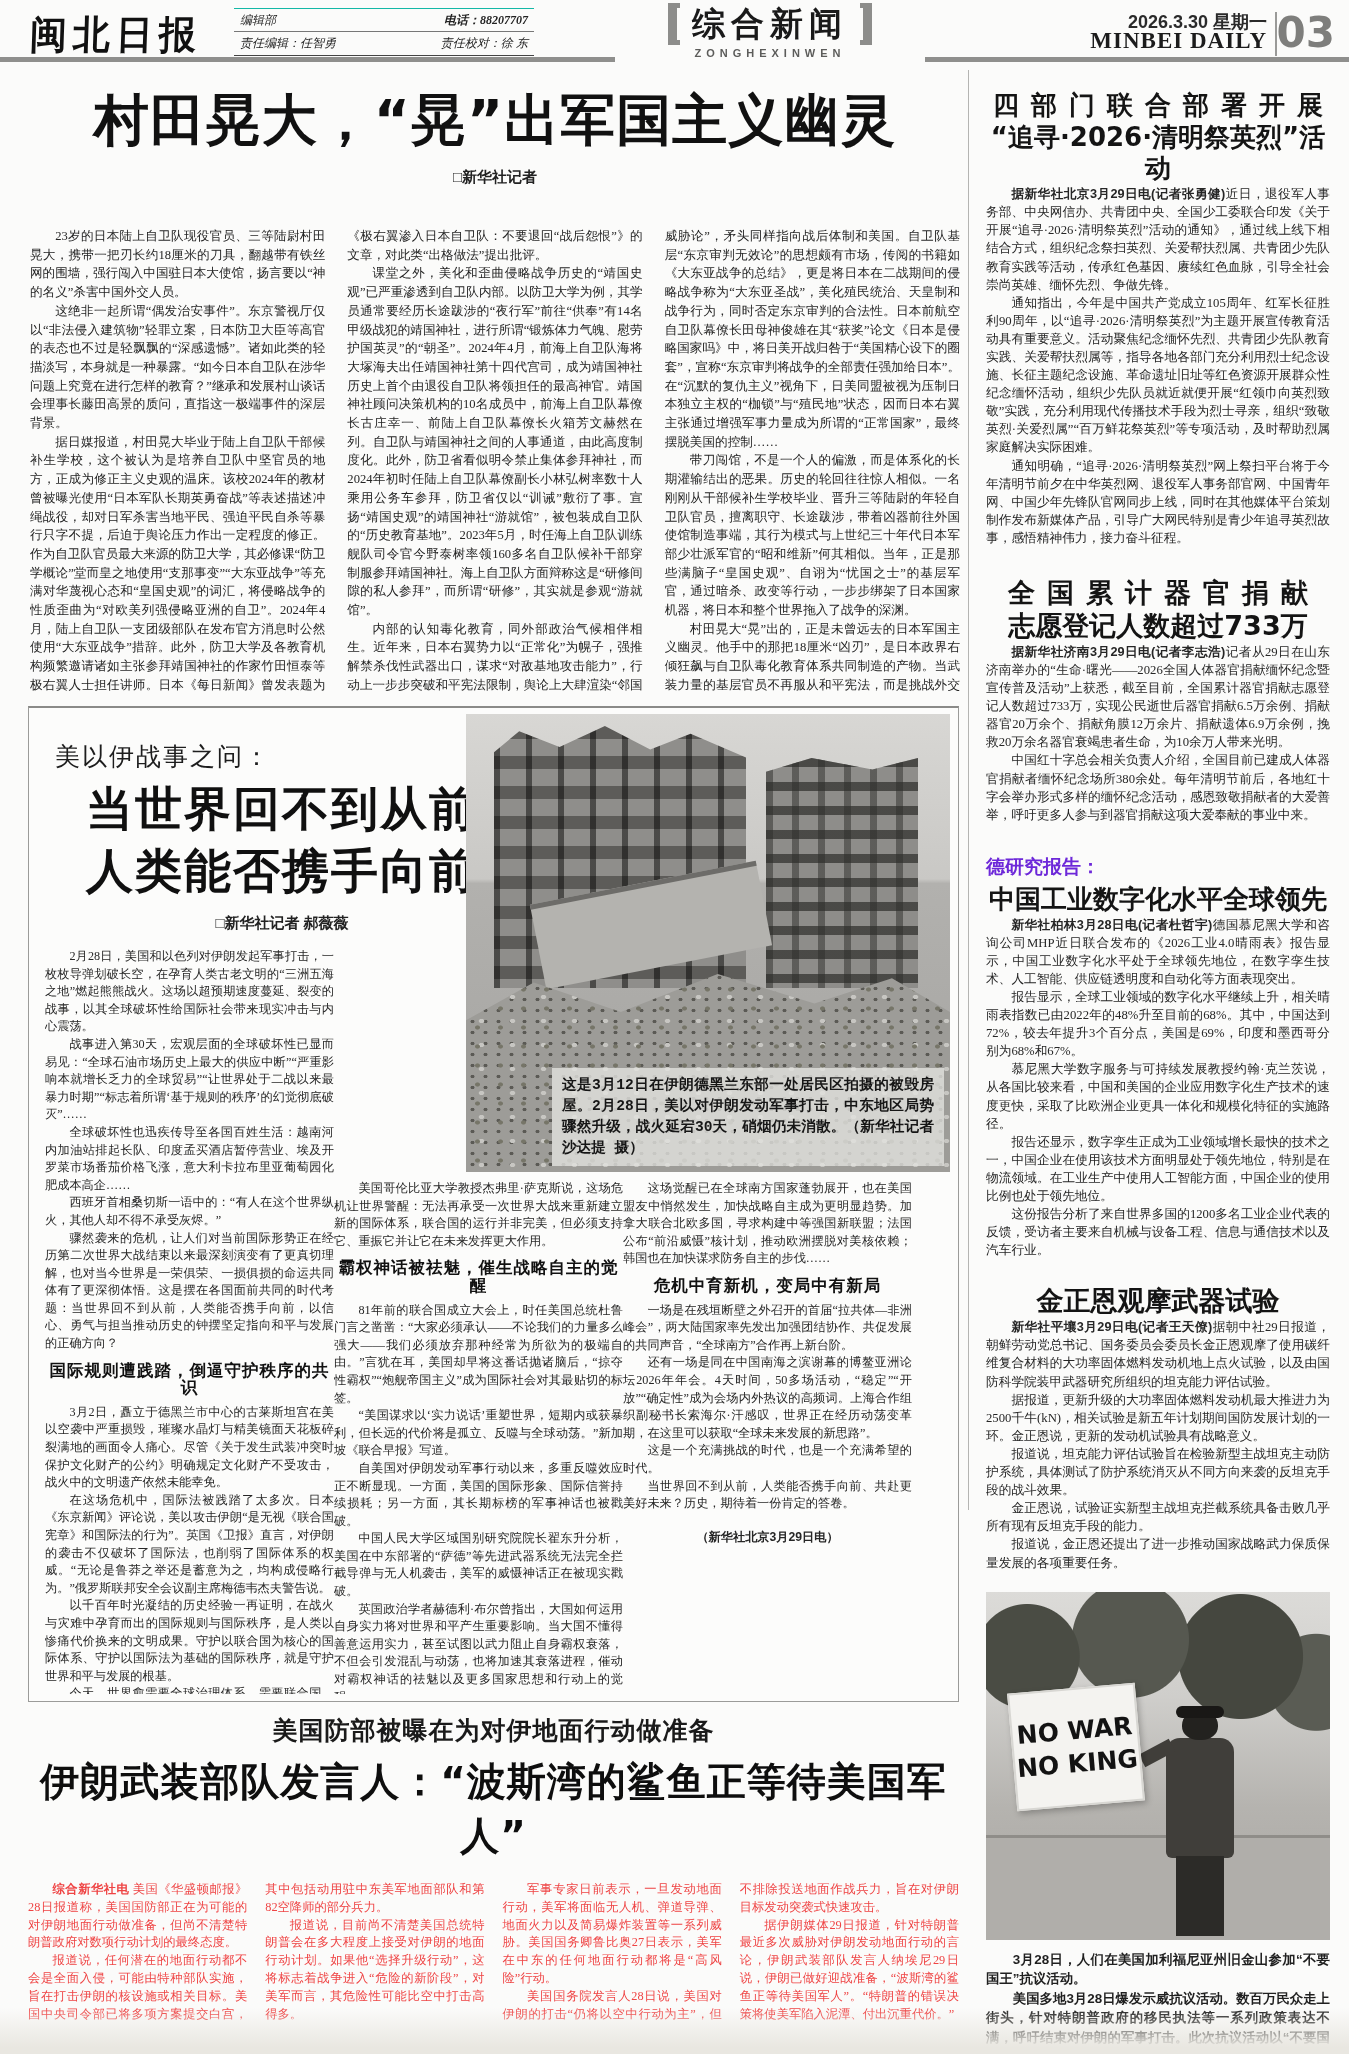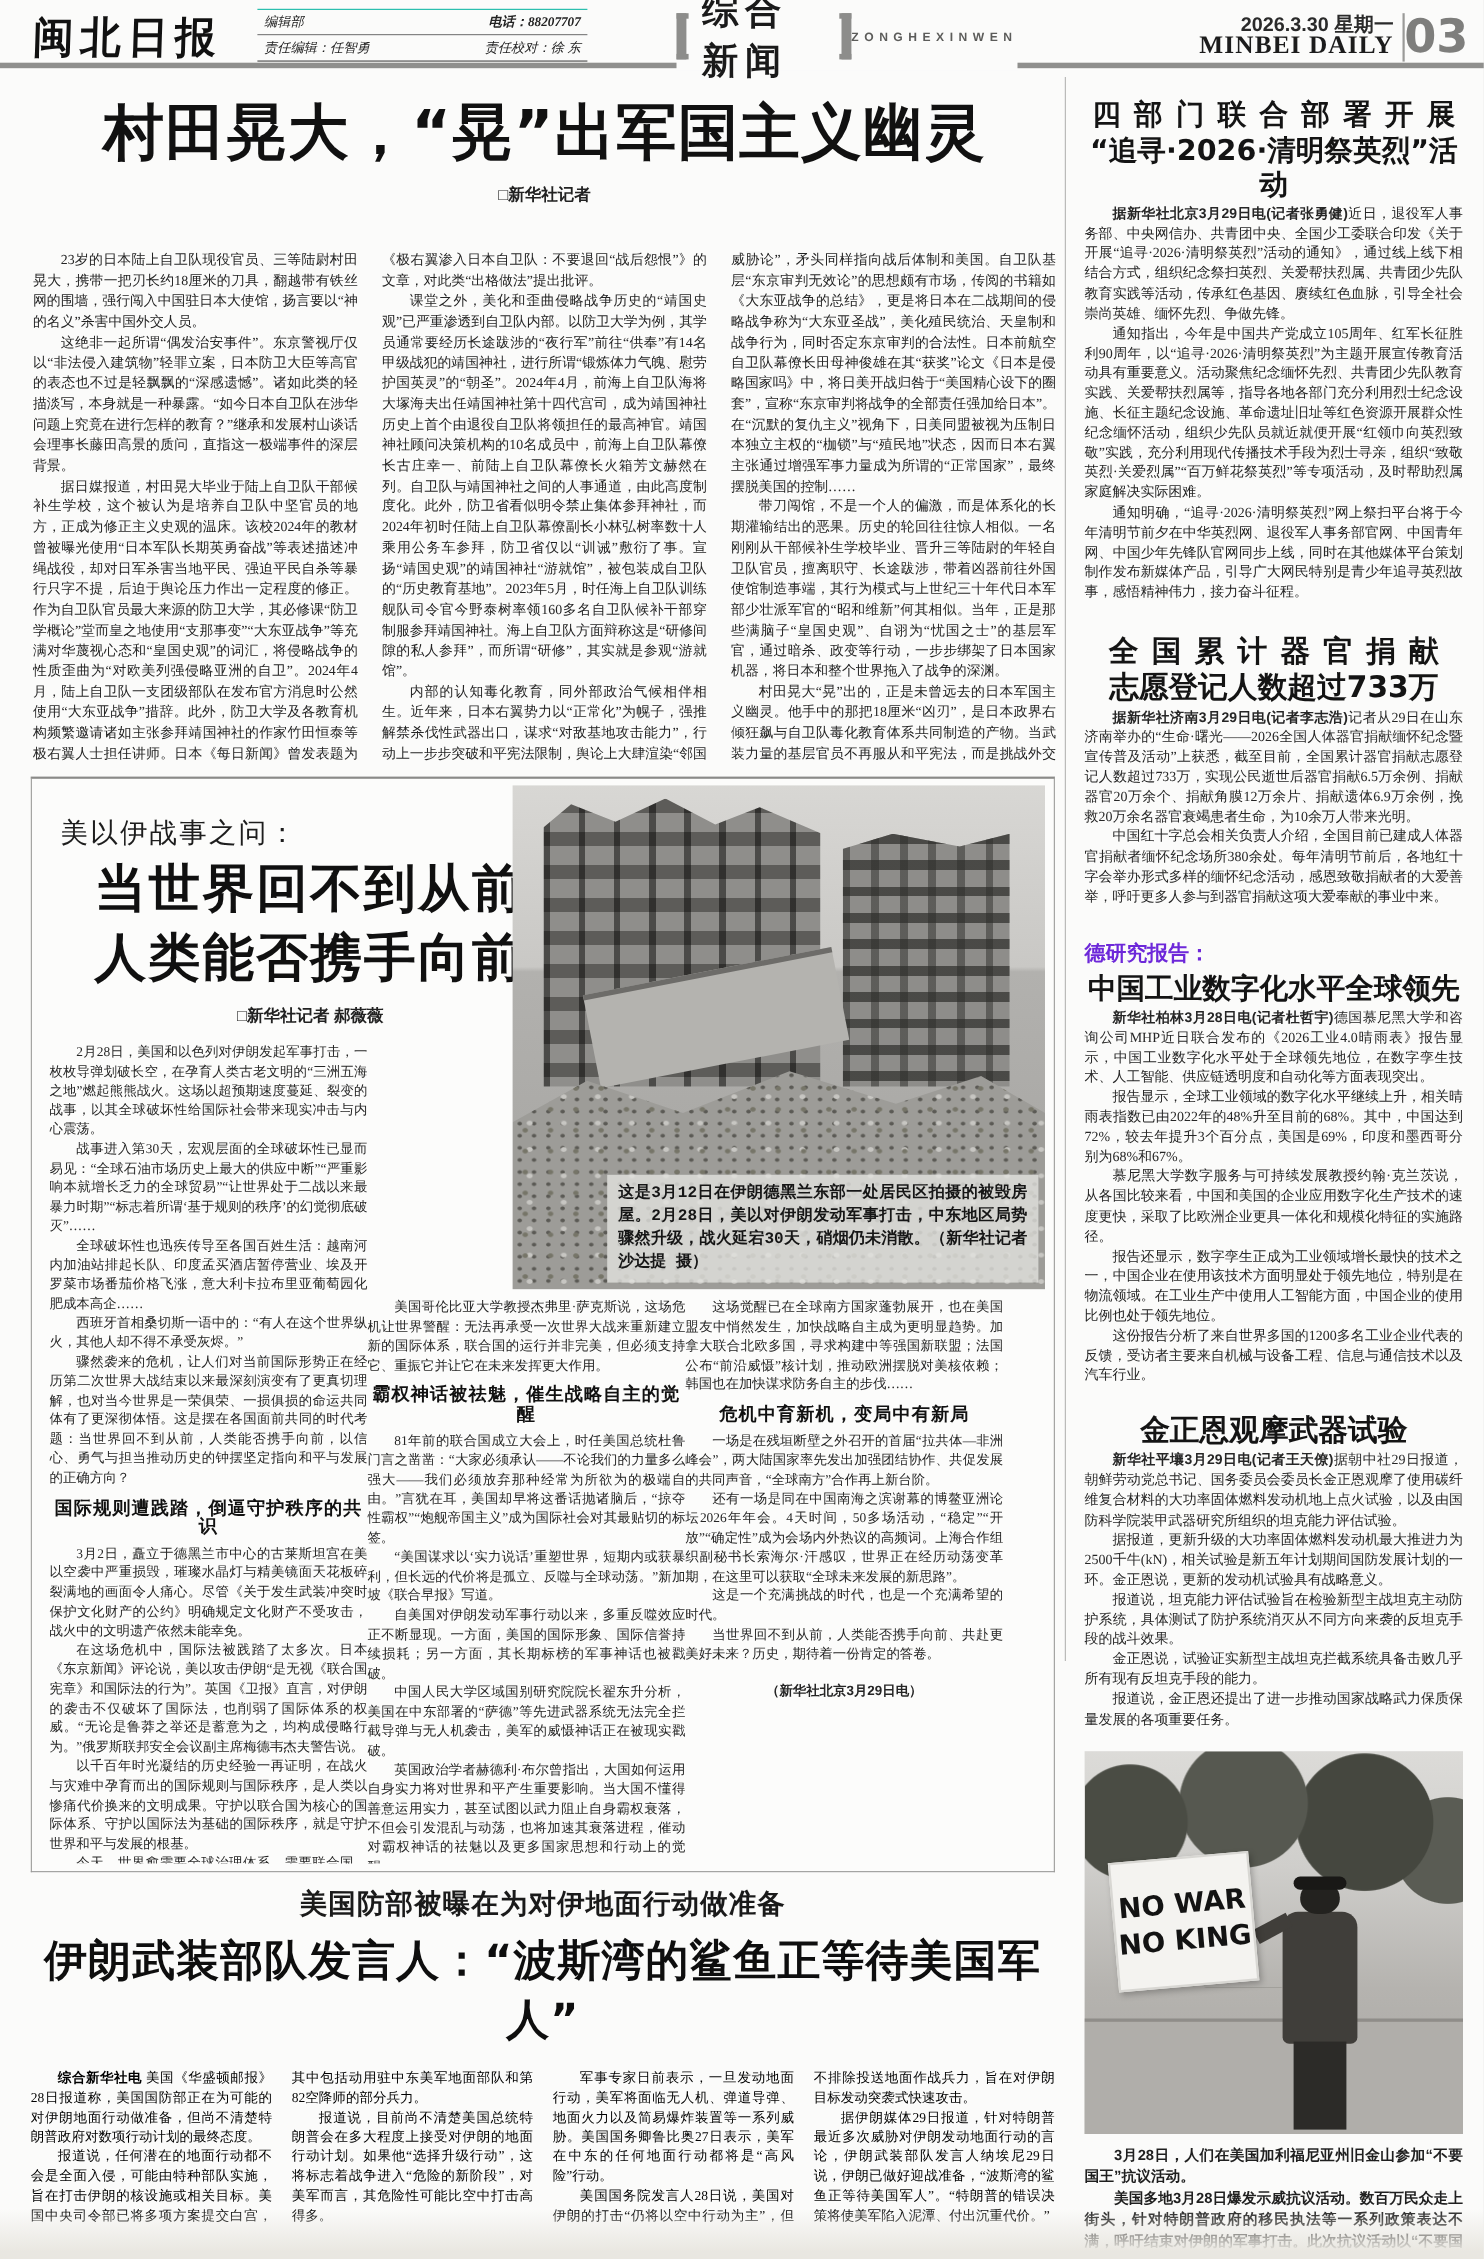--- a/index.html
+++ b/index.html
@@ -12,21 +12,21 @@
   .masthead { position:absolute; top:6px; left:22px; width:1315px; height:52px; }
   .mast-logo { position:absolute; left:8px; top:4px; font-family:"DejaVu Serif",serif; font-weight:900;
     font-size:37px; letter-spacing:6px; color:#111; transform:scaleY(1.05) skewX(-2deg); }
   .mast-box { position:absolute; left:212px; top:2px; width:300px; height:48px;
     border-top:1px solid #14b8a6; border-bottom:1px solid #444; font-family:"Liberation Sans",sans-serif;font-style:italic; }
   .mast-row { display:flex; justify-content:space-between; align-items:center; height:23px; padding:0 6px;
     font-size:12px; color:#222; }
   .mast-row.first { border-bottom:1px solid #777; }
   .mast-row b { font-family:"Liberation Serif",serif; }
   .center-section { position:absolute; top:2px; left:615px; width:310px; height:62px; background:#fbfbfa;
-    z-index:3; display:flex; flex-direction:row; align-items:center; }
+    z-index:3; display:flex; flex-direction:column; align-items:center; }
   .section-row { display:flex; align-items:center; gap:12px; height:44px; }
   .bracket { width:12px; height:42px; }
   .bracket.l { border-left:9px solid #8d8d8b; border-top:5px solid #8d8d8b; border-bottom:5px solid #8d8d8b; }
   .bracket.r { border-right:9px solid #8d8d8b; border-top:5px solid #8d8d8b; border-bottom:5px solid #8d8d8b; }
   .section-title { font-family:"DejaVu Sans","Liberation Sans",sans-serif; font-weight:900; font-size:33px;
     letter-spacing:6px; color:#1a1a1a; }
   .section-pinyin { font-family:"Liberation Sans",sans-serif; font-size:11px; letter-spacing:5px; color:#5c5c5a;
     font-weight:bold; margin-top:1px; }
   .mast-right { position:absolute; right:2px; top:2px; width:250px; height:50px; }
   .mast-date { position:absolute; right:68px; top:2px; font-family:Liberation Sans, sans-serif; font-size:18px;
@@ -125,21 +125,21 @@
   .ft-subhead { font-family:"Liberation Serif",serif; font-weight:900; font-size:16.5px; text-align:center;
     margin:9px 0 7px 0; color:#111; letter-spacing:1px; }
 
   
   .bottom-art { position:absolute; left:28px; top:1714px; width:931px; }
   .ba-kicker { text-align:center; font-family:"DejaVu Sans",sans-serif; font-weight:bold; font-size:25px;
     color:#1a1a1a; letter-spacing:1px; }
   .ba-headline { text-align:center; margin-top:8px; font-family:"DejaVu Sans",sans-serif; font-weight:900;
     font-size:39px; color:#0e0e0e; letter-spacing:1px; }
   .ba-body { margin-top:18px; height:172px; column-count:4; column-gap:18px; column-fill:auto;
-    overflow:hidden; font-size:12.3px; line-height:17.8px; text-align:justify; color:#000000; }
+    overflow:hidden; font-size:12.3px; line-height:17.8px; text-align:justify; color:#ef4444; }
 </style>
 </head>
 <body>
 
 <div class="page">
 
   <div class="masthead">
     <div class="mast-logo">闽北日报</div>
     <div class="mast-box">
       <div class="mast-row first">

